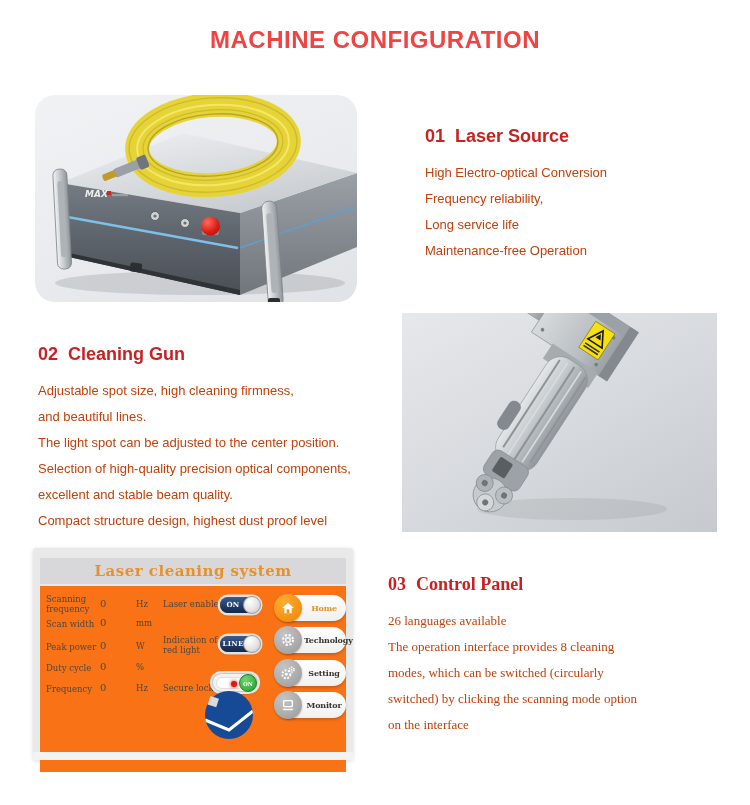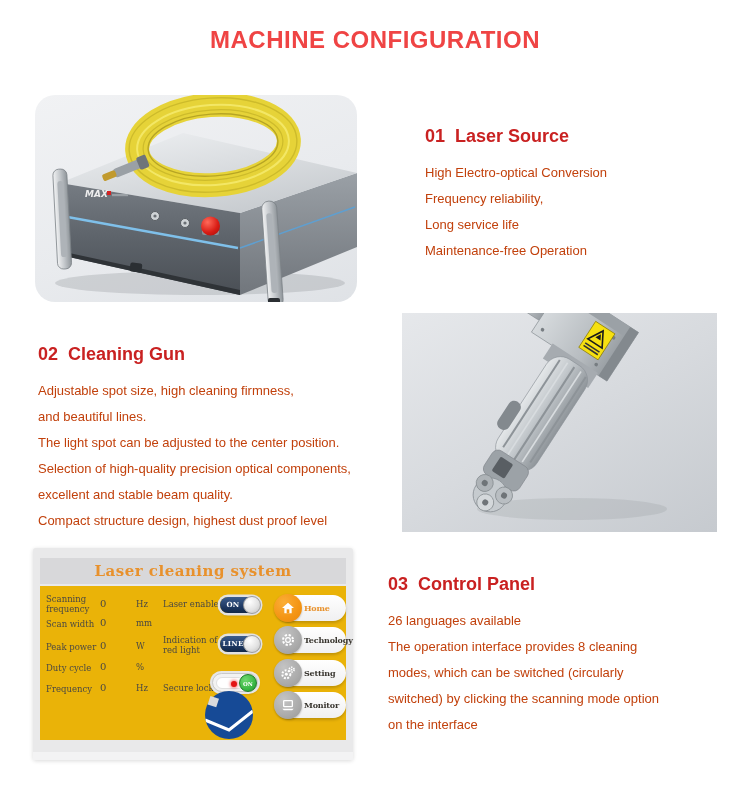--- a/index.html
+++ b/index.html
@@ -14,21 +14,21 @@
     text-align:center; font-size:24px; font-weight:bold; color:#ef4444;
     letter-spacing:0.5px;
   }
   
   .sec { position:absolute; }
   .sec-head { font-size:18px; font-weight:bold; color:#c92121; margin-bottom:13px; }
   .sec-head .num { margin-right:10px; }
   .sec-line { font-size:13px; color:#c2410c; line-height:26px; }
   .sec01 { left:425px; top:126px; width:310px; }
   .sec02 { left:38px;  top:344px; width:392px; }
-  .sec03 { left:388px; top:574px; width:352px; }
+  .sec03 { left:388px; top:574px; width:352px;font-family:Liberation Serif, serif; }
   
   .photo { position:absolute; overflow:hidden; }
   .photo-laser { left:35px; top:95px; width:322px; height:207px;
     background:linear-gradient(160deg,#f1f2f4 0%,#e9ebee 55%,#dfe2e6 100%);border-radius:20px; }
   .photo-gun { left:402px; top:313px; width:315px; height:219px;
     background:linear-gradient(150deg,#e6e8eb 0%,#d7dade 50%,#c6cacf 100%); }
   
   .panel {
     position:absolute; left:33px; top:548px; width:320px; height:212px;
     background:#e9e9ea; border-radius:3px;
@@ -37,22 +37,22 @@
   }
   .panel-header {
     position:absolute; left:7px; right:7px; top:10px; height:26px;
     background:#d8d8da; text-align:center;
   }
   .panel-title {
     font-size:15px; font-weight:bold; color:#e8912c; line-height:26px;
     letter-spacing:0.5px;
   }
   .panel-body {
-    position:absolute; left:7px; right:7px; top:38px; height:154px;
-    background:#eab308;
+    position:absolute; left:7px; right:7px; top:38px; height:186px;
+    background:#f97316;
   }
   .panel-footer { position:absolute; left:0; right:0; bottom:0; height:8px; background:#f3f3f4; }
   .p-label { position:absolute; font-size:8.5px; line-height:10px; }
   .p-val   { position:absolute; font-size:10px; }
   .p-unit  { position:absolute; font-size:8.5px; }
   .sw-label{ position:absolute; left:123px; width:60px; font-size:8.5px; line-height:10px; }
   
   .toggle { position:absolute; cursor:pointer; }
   .tg-navy {
     width:40px; height:16px; border-radius:9px;
@@ -98,21 +98,21 @@
   .menu-btn .mb-circle {
     position:absolute; left:-3px; top:-1px; width:28px; height:28px; border-radius:50%;
     background:radial-gradient(circle at 35% 30%, #c4c4c4 0%, #ababab 60%, #979797 100%);
     box-shadow:0 1px 2px rgba(0,0,0,.25); display:flex; align-items:center; justify-content:center;
   }
   .menu-btn.active .mb-circle {
     background:radial-gradient(circle at 35% 30%, #fbae36 0%, #f49413 60%, #e8860c 100%);
   }
   .menu-btn .mb-label {
     position:absolute; left:27px; right:2px; top:0; height:26px;
-    font-size:8px; line-height:26px; color:#38352f;
+    font-size:8px; line-height:26px; text-align:center; color:#38352f;
     letter-spacing:-0.2px; font-weight:bold;
   }
   .menu-btn.active .mb-label { color:#e8912c; }
   
   .dial { position:absolute; left:164px; top:104px; width:50px; height:50px; }
 </style>
 </head>
 <body>
 
 <div class="page">

